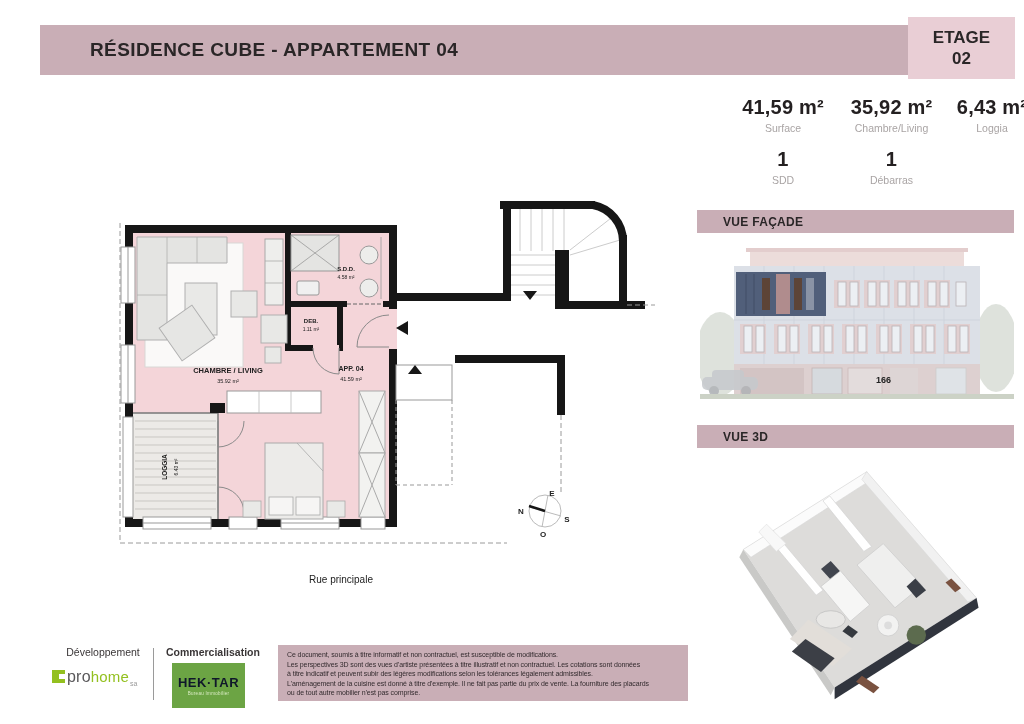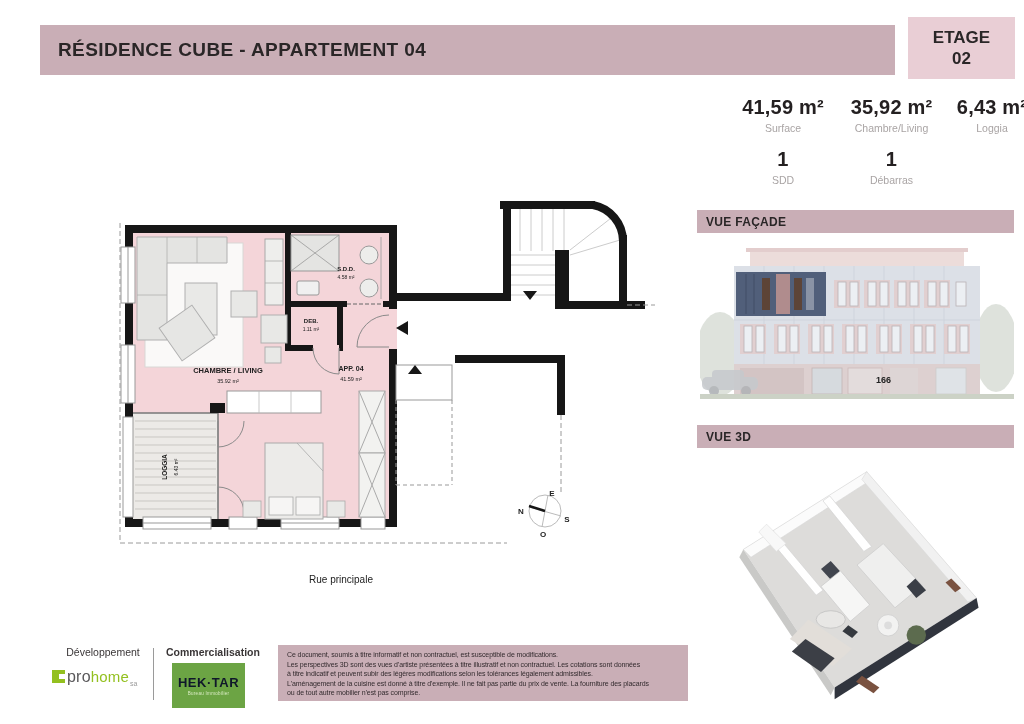--- a/index.html
+++ b/index.html
@@ -4,36 +4,36 @@
 <style>
   :root{
     --accent:#c9aeb6; --badge:#e9ced5; --plan-pink:#f4d5d9;
     --ink:#262223; --muted:#a9a4a4; --logo-green:#93c01f; --hektar-green:#6ca444;
   }
   html,body{margin:0;padding:0;background:#fff;}
   #page{position:relative;width:1024px;height:724px;background:#fff;overflow:hidden;
         font-family:"Liberation Sans",sans-serif;color:var(--ink);}
   .bar{position:absolute;background:var(--accent);}
   
-  #header-bar{left:40px;top:25px;width:855px;height:50px;display:flex;align-items:center;}
+  #header-bar{left:40px;top:25px;width:855px;height:50px;display:flex;align-items:center;padding-left:32px;}
   #header-bar .title{padding-left:18px;font-size:19px;font-weight:bold;letter-spacing:.4px;color:#2a2627;}
   #etage-badge{position:absolute;left:908px;top:17px;width:107px;height:62px;background:var(--badge);
       display:flex;flex-direction:column;align-items:center;justify-content:center;
       font-weight:bold;font-size:17px;line-height:1.25;color:#2a2627;}
   
   #stats{position:absolute;left:727px;top:96px;width:330px;}
   .stat-row{display:flex;}
   .stat{display:flex;flex-direction:column;align-items:center;}
   .stat .v{font-size:20px;font-weight:bold;color:#242021;letter-spacing:.2px;}
   .stat .l{font-size:10.5px;color:var(--muted);margin-top:3px;}
   .w1{width:112px;} .w2{width:105px;text-align:right;} .w3{width:96px;}
   #stats .row2{margin-top:14px;}
   
   .section-bar{height:23px;display:flex;align-items:center;font-size:12px;font-weight:bold;color:#2a2627;}
-  .section-bar span{padding-left:9px;letter-spacing:.3px;text-align:center;}
+  .section-bar span{padding-left:26px;letter-spacing:.3px;text-align:center;}
   #facade-bar{left:697px;top:210px;width:317px;}
   #vue3d-bar{left:697px;top:425px;width:317px;}
   
   #facade-art{position:absolute;left:700px;top:236px;width:314px;height:186px;}
   #vue3d-art{position:absolute;left:716px;top:451px;width:282px;height:264px;}
   #plan-art{position:absolute;left:115px;top:195px;width:540px;height:400px;}
   svg{display:block;}
   svg text{font-family:"Liberation Sans",sans-serif;fill:#222;}
   .room-name{font-weight:bold;}
   

